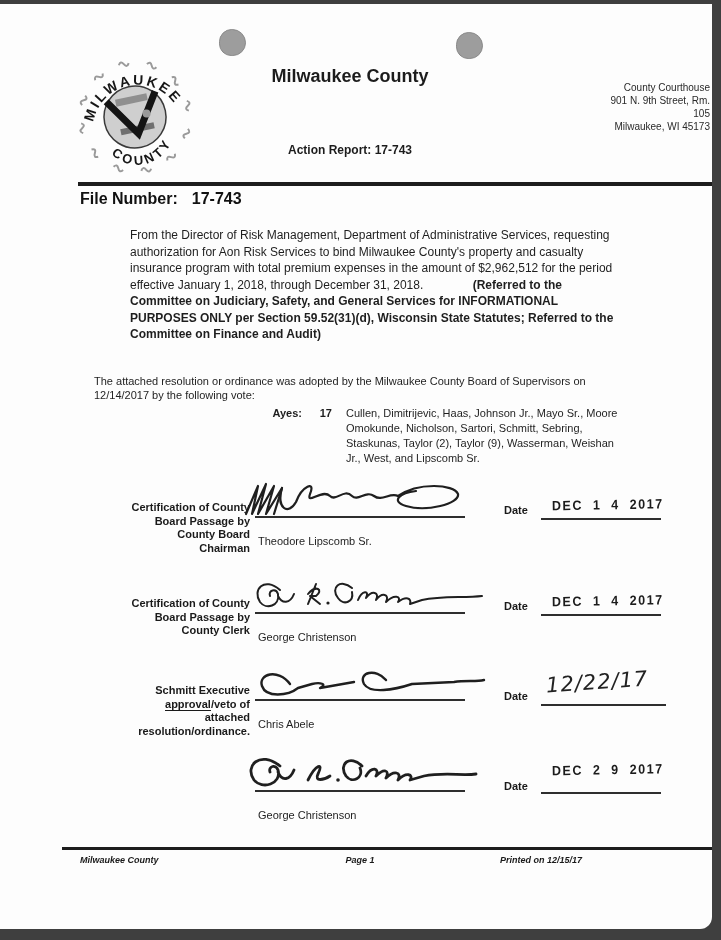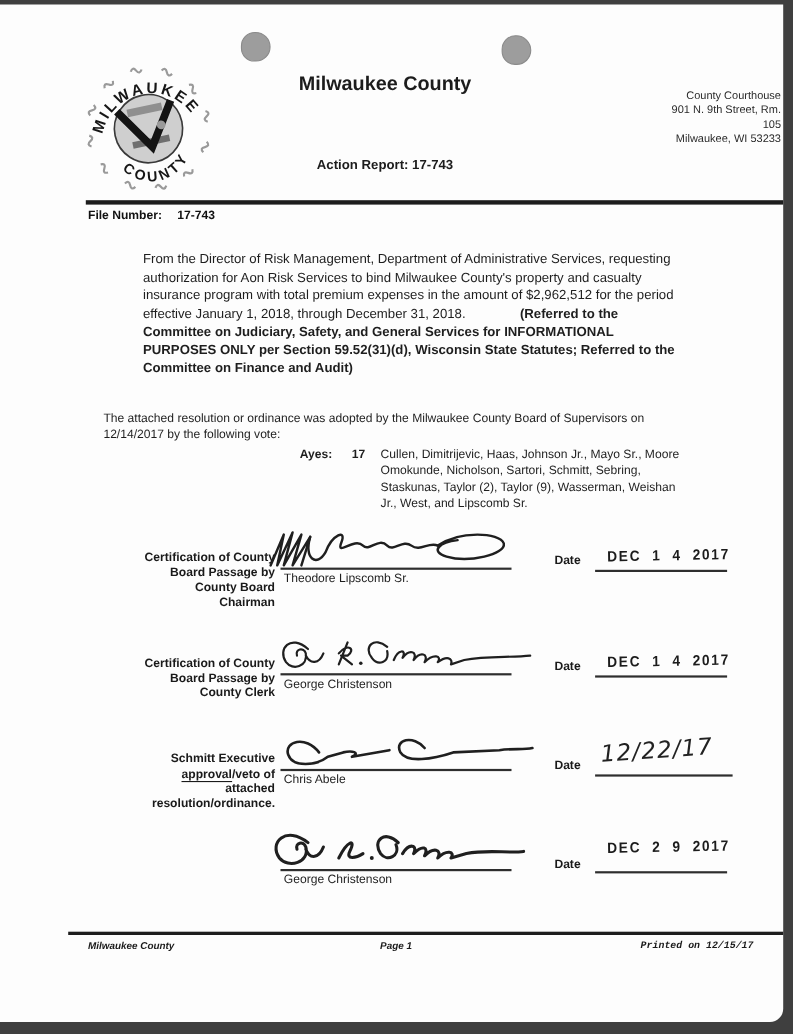--- a/index.html
+++ b/index.html
@@ -8,32 +8,32 @@
   .sheet{position:absolute;left:0;top:4px;right:9px;bottom:11px;background:#fdfdfd;
          border-bottom-right-radius:12px;}
   .abs{position:absolute;}
   .punch{width:25px;height:25px;background:#9d9d9d;border:1px solid #8a8a8a;
          border-radius:48% 52% 50% 46%;}
   .title{font-size:18px;font-weight:bold;text-align:center;color:#1c1c1c;}
   .subtitle{font-size:13.5px;font-weight:bold;text-align:center;color:#1c1c1c;}
   .action{font-size:12px;font-weight:bold;text-align:center;color:#1c1c1c;}
   .address{font-size:10px;line-height:13px;text-align:right;color:#2a2a2a;}
   .rule{background:#1d1d1d;}
-  .filebar{font-size:11px;font-weight:bold;color:#111;}
+  .filebar{font-size:16px;font-weight:bold;color:#111;}
   .filebar .val{margin-left:14px;}
   .bodytext{font-size:12px;line-height:16.5px;color:#1e1e1e;width:495px;}
   .bodytext .bold{font-weight:bold;margin-left:46px;}
   .voteintro{font-size:11px;line-height:14px;color:#1e1e1e;width:532px;}
   .voterow{display:flex;font-size:11px;line-height:15px;color:#1e1e1e;width:530px;}
   .voterow .vlabel{width:208px;text-align:right;font-weight:bold;flex:none;}
   .voterow .vcount{width:30px;text-align:right;font-weight:bold;flex:none;padding-right:4px;}
   .voterow .vnames{flex:1;padding-left:10px;}
   .siglabel{width:190px;text-align:right;font-size:11px;line-height:13.5px;font-weight:bold;color:#1a1a1a;}
   .sigline{border-bottom:2px solid #2e2e2e;}
-  .signame{font-size:11px;color:#1e1e1e;}
+  .signame{font-size:11px;color:#1e1e1e;margin-top:15px;}
   .datelabel{font-size:11px;font-weight:bold;color:#1a1a1a;}
   .dateline{border-bottom:2px solid #2e2e2e;}
   .stamp{font-size:12.5px;font-weight:bold;letter-spacing:1.5px;word-spacing:5px;color:#1c1c1c;
          transform:scaleY(1.08) rotate(-1deg);white-space:nowrap;}
   .handwritten{font-size:21px;font-style:italic;letter-spacing:1px;color:#222;
          transform:rotate(-4deg);font-family:"DejaVu Sans",sans-serif;white-space:nowrap;}
   .underlined{border-bottom:1.5px solid #1a1a1a;}
   .footer-item{font-size:9px;font-weight:bold;font-style:italic;color:#1a1a1a;}
   svg{display:block;}
   .sig path{fill:none;stroke:#1f1f1f;stroke-linecap:round;stroke-linejoin:round;}
@@ -84,21 +84,21 @@
     </svg>
   </div>
 
   <div class="abs title" style="left:200px;top:66px;width:300px;">Milwaukee County</div>
   <div class="abs action" style="left:200px;top:143px;width:300px;">Action Report: 17-743</div>
 
   <div class="abs address" style="left:505px;top:81px;width:205px;">
     <div>County Courthouse</div>
     <div>901 N. 9th Street, Rm.</div>
     <div>105</div>
-    <div>Milwaukee, WI 53233</div>
+    <div>Milwaukee, WI 45173</div>
   </div>
 
   <div class="abs rule" style="left:78px;top:182px;width:634px;height:4px;"></div>
   <div class="abs filebar" style="left:80px;top:190px;">
     <span>File Number:</span><span class="val">17-743</span>
   </div>
 
   <div class="abs bodytext" style="left:130px;top:227px;">
     <span>From the Director of Risk Management, Department of Administrative Services, requesting authorization for Aon Risk Services to bind Milwaukee County's property and casualty insurance program with total premium expenses in the amount of $2,962,512 for the period effective January 1, 2018, through December 31, 2018. </span><span class="bold">(Referred to the Committee on Judiciary, Safety, and General Services for INFORMATIONAL PURPOSES ONLY per Section 59.52(31)(d), Wisconsin State Statutes; Referred to the Committee on Finance and Audit)</span>
   </div>
@@ -176,14 +176,14 @@
   </div>
   <div class="abs sigline" style="left:255px;top:752px;width:210px;height:38px;"></div>
   <div class="abs signame" style="left:258px;top:794px;">George Christenson</div>
   <div class="abs datelabel" style="left:504px;top:780px;">Date</div>
   <div class="abs dateline" style="left:541px;top:760px;width:120px;height:32px;"></div>
   <div class="abs stamp" style="left:552px;top:763px;">DEC 2 9 2017</div>
 
   <div class="abs rule" style="left:62px;top:847px;width:650px;height:3px;"></div>
   <div class="abs footer-item" style="left:80px;top:855px;">Milwaukee County</div>
   <div class="abs footer-item" style="left:310px;top:855px;width:100px;text-align:center;">Page 1</div>
-  <div class="abs footer-item" style="left:500px;top:855px;width:185px;text-align:right;font-family:Liberation Mono, monospace;">Printed on 12/15/17</div>
+  <div class="abs footer-item" style="left:500px;top:855px;width:185px;">Printed on 12/15/17</div>
 </div>
 
 </body></html>

